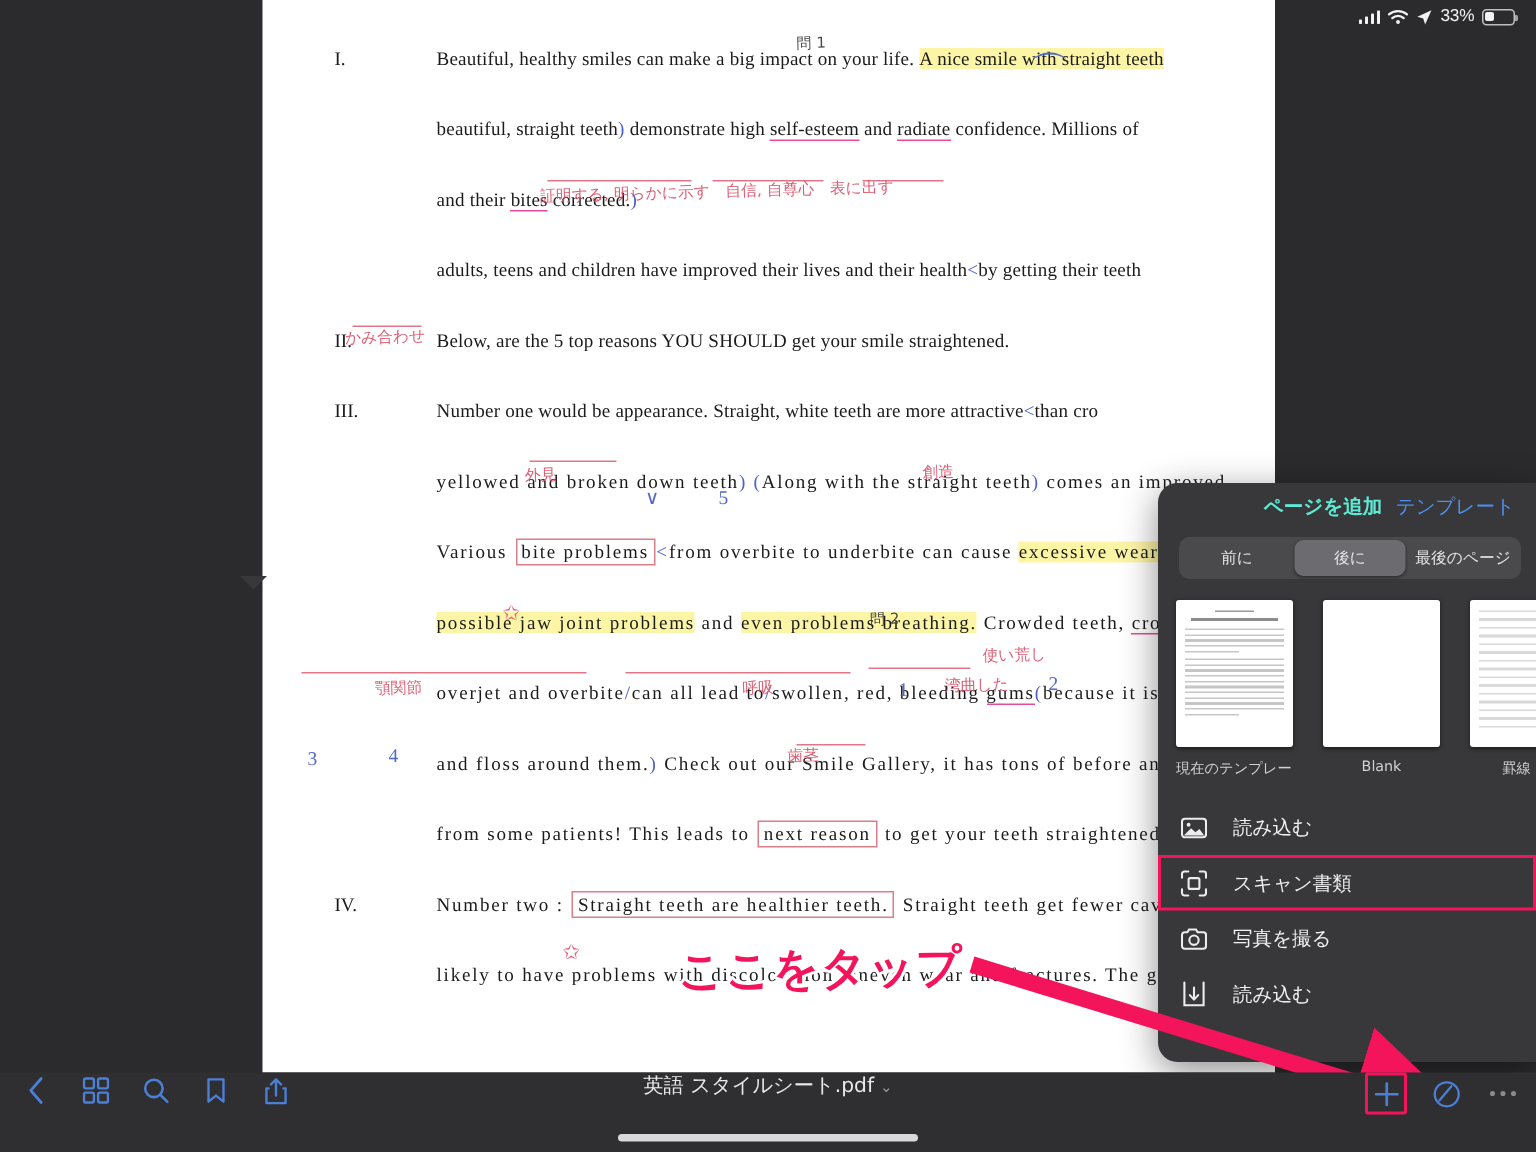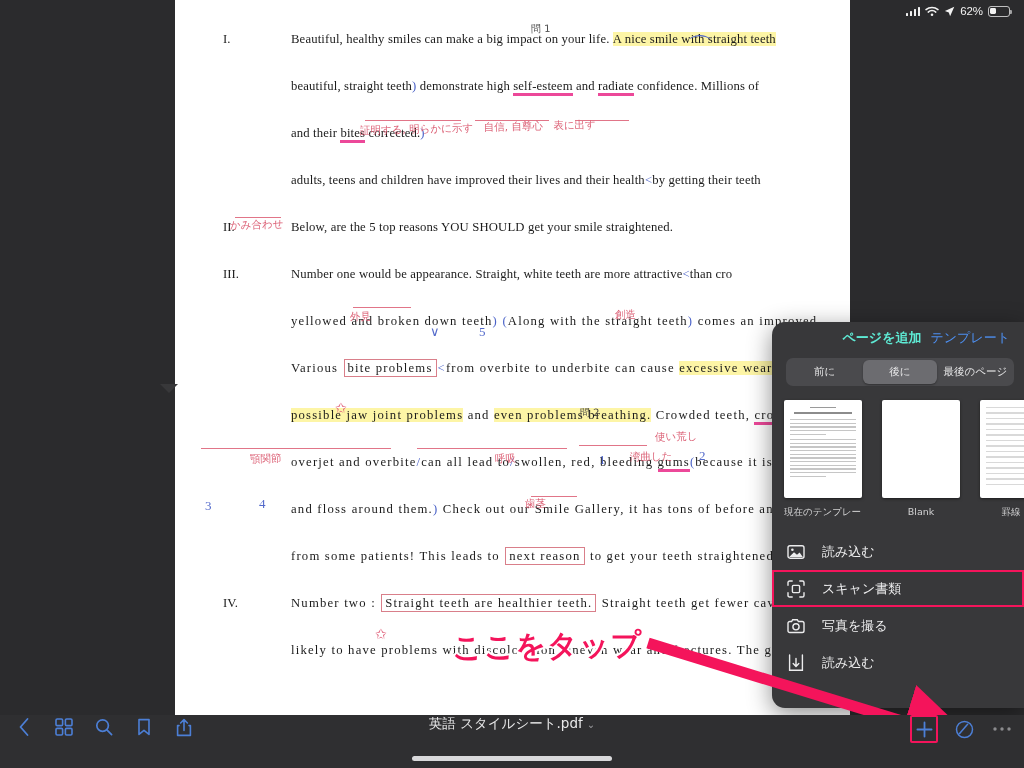--- a/index.html
+++ b/index.html
@@ -53,21 +53,21 @@
     height: 47px;
     display: flex; align-items: flex-start;
     white-space: nowrap;
   }
   .rom {
     display: inline-block; width: 26px; flex: 0 0 26px;
     text-align: left; padding-left: 2px;
   }
   .txt { display: inline-block; letter-spacing: .15px; margin-left: 44px; }
   .hl { background: #fdf5a6; }
-  .u { border-bottom: 3px solid #ec4899; }
+  .u { border-bottom: 1px solid #ec4899; }
   .box { border: 1px solid #d97f8a; padding: 1px 3px; margin: 0 1px; }
   .sp2 { letter-spacing: 2.2px; }
   .sp3 { letter-spacing: 1.2px; }
 
   
   .ann {
     position: absolute; color: #d9536a; font-size: 11px;
     font-family: "DejaVu Sans", sans-serif; white-space: nowrap;
     transform: rotate(-1.5deg); opacity: .92;
   }
@@ -182,21 +182,21 @@
         <i></i>
       </span>
     <svg width="14" height="11" viewBox="0 0 14 11" fill="none">
       <path d="M1 3.6C2.6 2.2 4.7 1.4 7 1.4s4.4.8 6 2.2" stroke="#f2f2f2" stroke-width="1.5" stroke-linecap="round"></path>
       <path d="M3.2 6.1C4.25 5.15 5.55 4.6 7 4.6s2.75.55 3.8 1.5" stroke="#f2f2f2" stroke-width="1.5" stroke-linecap="round"></path>
       <circle cx="7" cy="8.7" r="1.3" fill="#f2f2f2"></circle>
     </svg>
     <svg width="11" height="11" viewBox="0 0 11 11">
       <path d="M10.3 .8 .9 5.1l3.9 1.3 1.3 3.9z" fill="#f2f2f2"></path>
     </svg>
-    <span class="sb-pct">62%</span>
+    <span class="sb-pct">33%</span>
     <span class="sb-batt">
         <b></b>
       </span>
   </div>
 
   <div class="page">
     <div class="doc">
 
       <div class="para">
         <div class="line">

